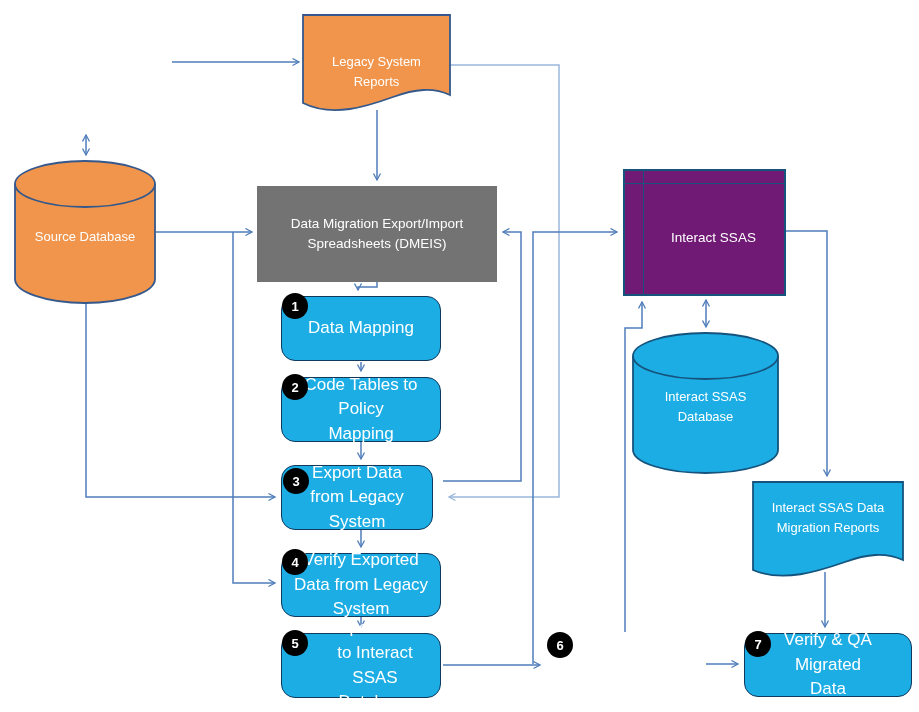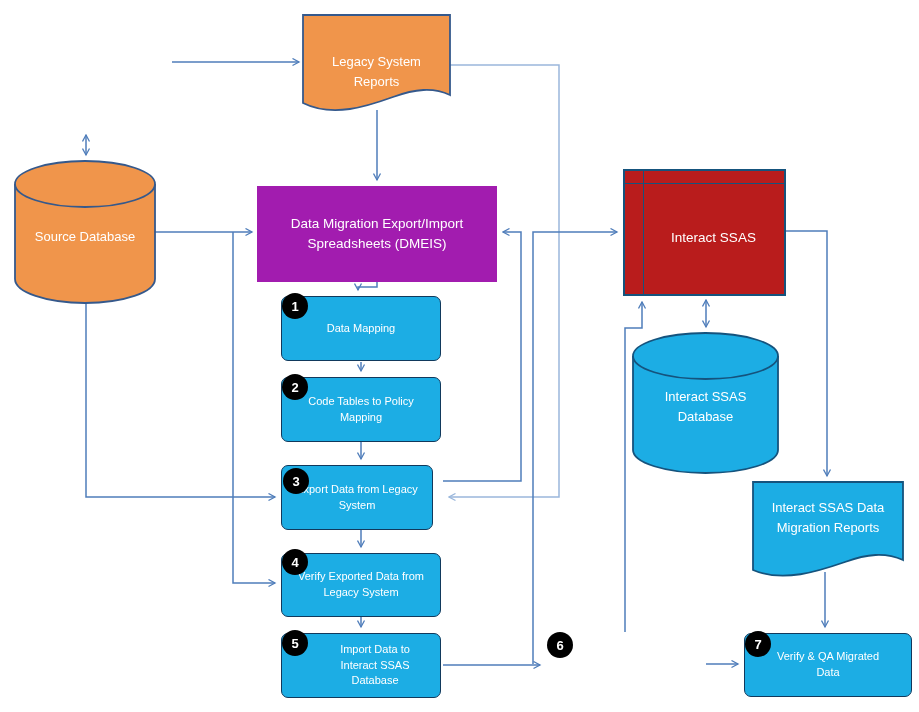--- a/index.html
+++ b/index.html
@@ -7,25 +7,25 @@
     position:relative;width:919px;height:712px;background:#ffffff;
     font-family:"Liberation Sans",sans-serif;overflow:hidden;
     outline:1px solid #e3e3e3;
   }
   #wires{position:absolute;left:0;top:0;z-index:1;}
   .node{position:absolute;box-sizing:border-box;display:flex;align-items:center;justify-content:center;
         color:#fff;text-align:center;z-index:2;}
   .window{background:#F0954B;border:2px solid #35598C;}
   .window .hbar{position:absolute;left:0;right:0;top:12px;height:0;border-top:1.5px solid #35598C;}
   .window .vbar{position:absolute;top:0;bottom:0;left:18px;width:0;border-left:1.5px solid #35598C;}
-  .window.cyan{background:#b91c1c;border-color:#15537D;}
+  .window.cyan{background:#701a75;border-color:#15537D;}
   .window.cyan .hbar,.window.cyan .vbar{border-color:#15537D;}
   .window .lbl{position:relative;z-index:1;font-size:13.5px;padding-left:18px;padding-top:10px;}
-  .dmeis{background:#a21caf;font-size:13.5px;line-height:1.5;z-index:2;}
-  .step{background:#1CADE4;border:1.6px solid #11395C;border-radius:7px;font-size:11px;line-height:1.45;z-index:2;}
+  .dmeis{background:#737373;font-size:13.5px;line-height:1.5;z-index:2;}
+  .step{background:#1CADE4;border:1.6px solid #11395C;border-radius:14px;font-size:17px;line-height:1.45;z-index:2;}
   .badge{position:absolute;width:26px;height:26px;border-radius:50%;background:#000;color:#fff;
          display:flex;align-items:center;justify-content:center;font-size:13px;font-weight:bold;z-index:3;}
   .svglbl{position:absolute;color:#fff;text-align:center;font-size:13px;line-height:1.5;z-index:2;}
 </style>
 </head>
 <body>
 
 <div id="canvas">
 
   <svg id="wires" width="919" height="712" viewBox="0 0 919 712">

